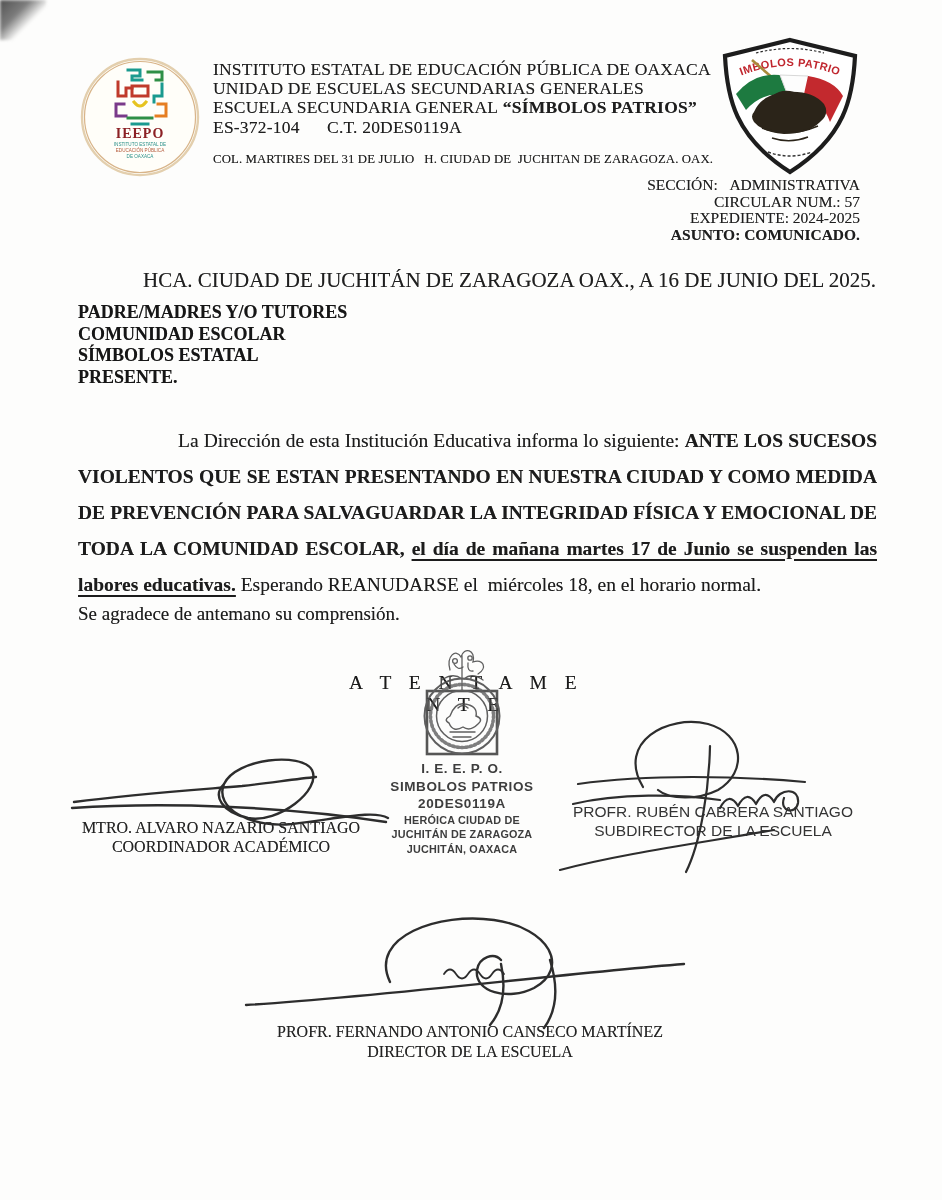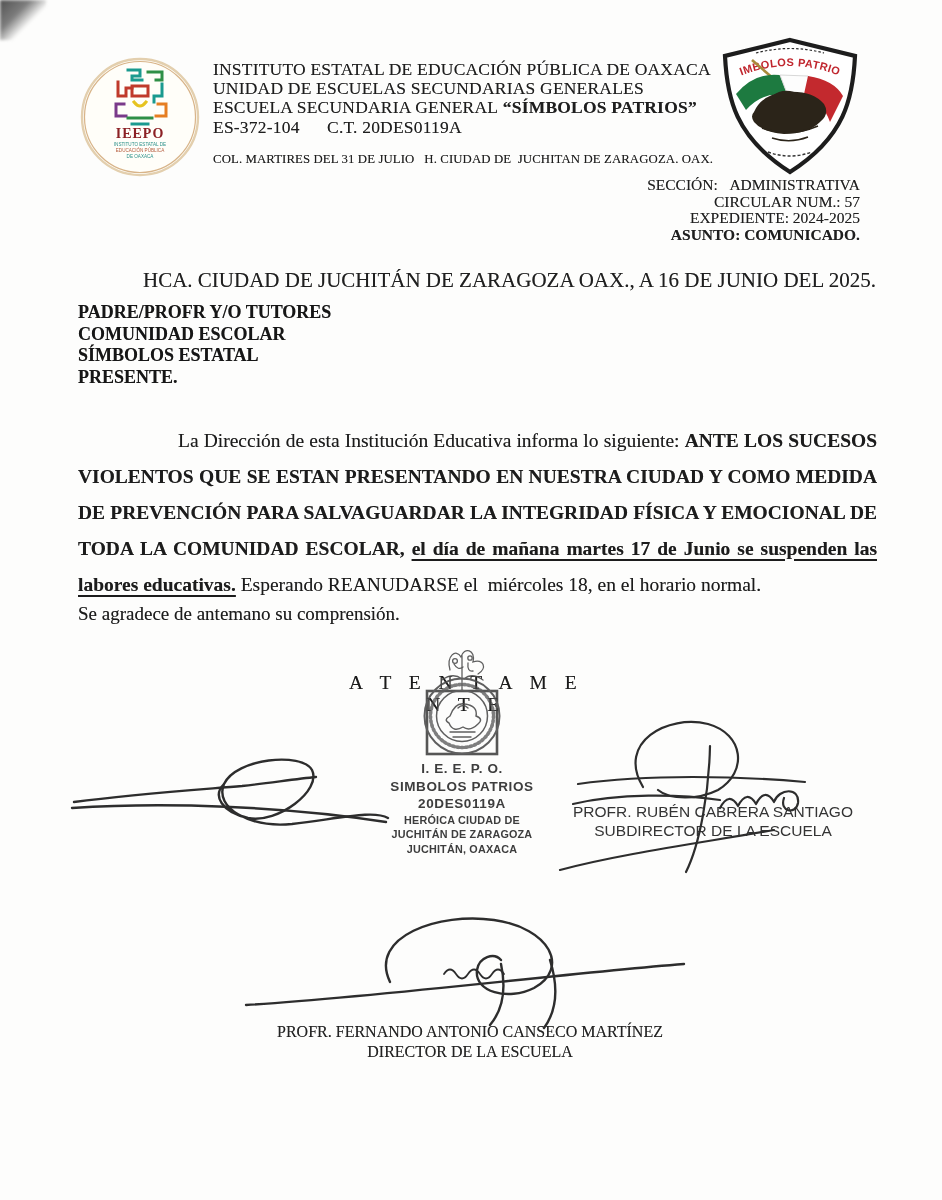--- a/index.html
+++ b/index.html
@@ -142,21 +142,21 @@
   <div class="meta soft">
     <div>SECCIÓN:&nbsp;&nbsp;&nbsp;ADMINISTRATIVA</div>
     <div>CIRCULAR NUM.: 57</div>
     <div>EXPEDIENTE: 2024-2025</div>
     <div class="bold">ASUNTO: COMUNICADO.</div>
   </div>
 
   <div class="dateline soft">HCA. CIUDAD DE JUCHITÁN DE ZARAGOZA OAX., A 16 DE JUNIO DEL 2025.</div>
 
   <div class="addressee soft">
-    <div>PADRE/PROFR Y/O TUTORES</div>
+    <div>PADRE/MADRES Y/O TUTORES</div>
     <div>COMUNIDAD ESCOLAR</div>
     <div>SÍMBOLOS ESTATAL</div>
     <div>PRESENTE.</div>
   </div>
 
   <p class="body-par soft"><span>La Dirección de esta Institución Educativa informa lo siguiente: </span><span class="b">ANTE LOS SUCESOS VIOLENTOS QUE SE ESTAN PRESENTANDO EN NUESTRA CIUDAD Y COMO MEDIDA DE PREVENCIÓN PARA SALVAGUARDAR LA INTEGRIDAD FÍSICA Y EMOCIONAL DE TODA LA COMUNIDAD ESCOLAR, </span><span class="bu">el día de mañana martes 17 de Junio se suspenden las labores educativas.</span><span> Esperando REANUDARSE el&nbsp; miércoles 18, en el horario normal.</span></p>
 
   <div class="thanks soft">Se agradece de antemano su comprensión.</div>
 
   <div class="atentamente soft">A T E N T A M E N T E</div>
@@ -185,20 +185,24 @@
       <circle cx="64" cy="72" r="31.5" stroke-width="3.6" stroke-dasharray="1.8,2.6" opacity=".8"></circle>
       <circle cx="64" cy="72" r="25.5" stroke-width="1.5"></circle>
       <g stroke-width="1.4">
         <path d="M52,72 q5,-14 15,-12 q13,2 11,12 q8,3 2,8 q-8,8 -15,3 q-10,6 -14,-4 q-6,-3 1,-7 z"></path>
         <path d="M52,88 h25 M55,93 h18"></path>
         <path d="M60,64 q5,-5 10,0"></path>
       </g>
     </g>
   </svg>
 
+  <div class="sign-block sign-left-text soft">
+    <div>MTRO. ALVARO NAZARIO SANTIAGO</div>
+    <div>COORDINADOR ACADÉMICO</div>
+  </div>
   <div class="sign-block sign-right-text">
     <div>PROFR. RUBÉN CABRERA SANTIAGO</div>
     <div>SUBDIRECTOR DE LA ESCUELA</div>
   </div>
   <div class="sign-block sign-bottom-text soft">
     <div>PROFR. FERNANDO ANTONIO CANSECO MARTÍNEZ</div>
     <div>DIRECTOR DE LA ESCUELA</div>
   </div>
 
   <svg class="sig sig-left" viewBox="0 0 332 96">

